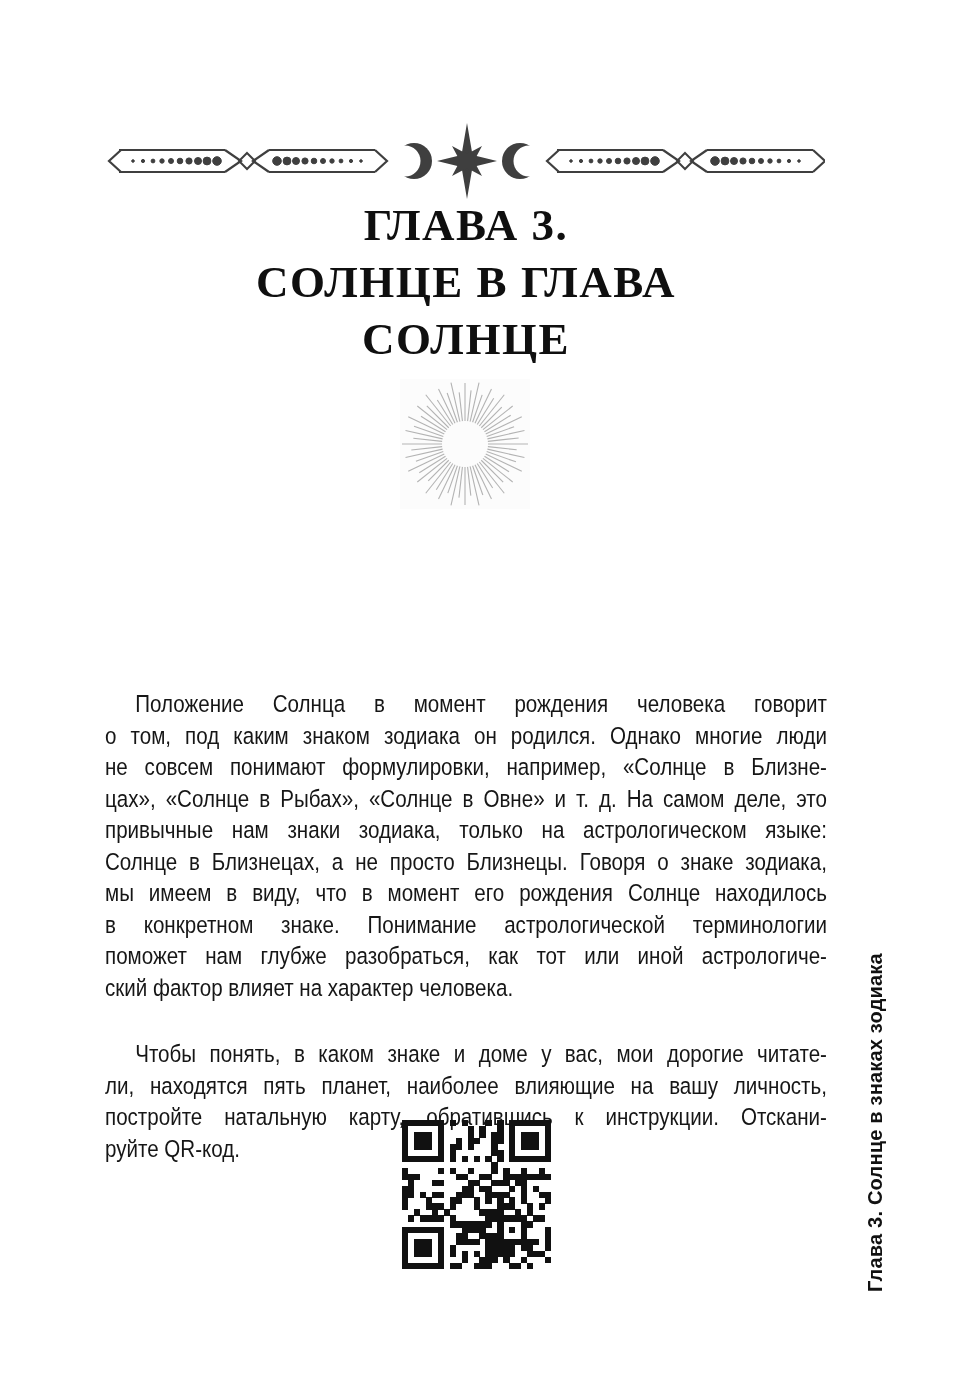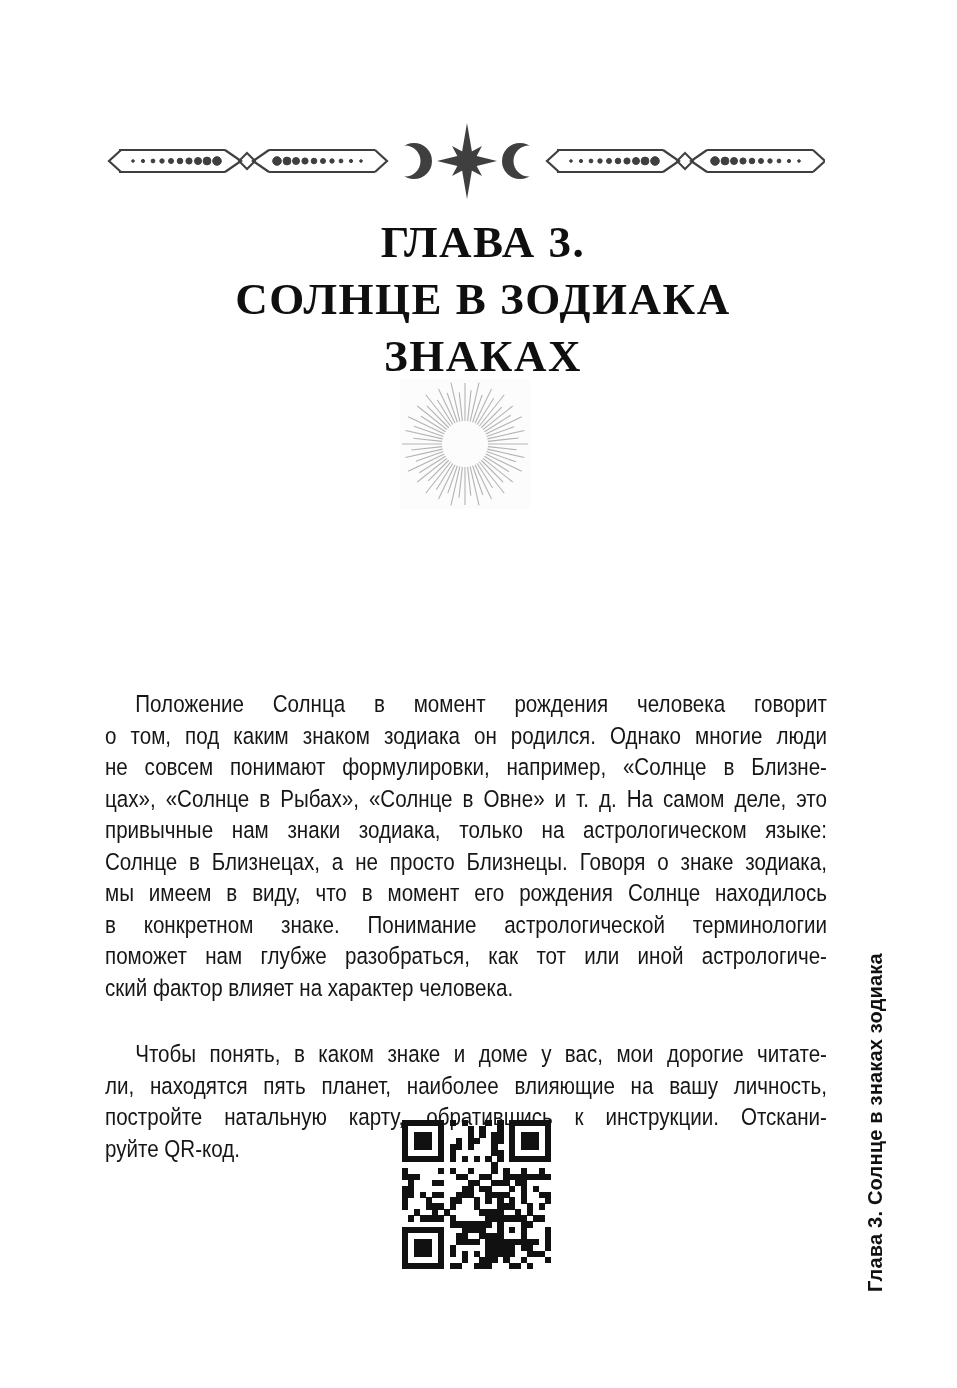--- a/index.html
+++ b/index.html
@@ -12,21 +12,21 @@
     overflow:hidden;
   }
   
   .ornament{
     position:absolute;left:105px;top:122px;width:720px;height:82px;
   }
   .ornament svg{display:block;width:100%;height:100%;}
   
   .chapter-title{
     position:absolute;left:105px;top:197px;width:722px;
-    margin:17px;
+    margin:0;
     text-align:center;
     font-family:"Liberation Serif",serif;
     font-weight:700;
     font-size:45px;
     line-height:57px;
     letter-spacing:1.5px;
     color:#0f0f0f;
   }
   
   .sunburst{
@@ -131,22 +131,22 @@
       </g>
       <g>
         <circle cx="415" cy="39" r="18" fill="#3f3f3f"></circle>
         <circle cx="424" cy="39" r="15.5" fill="#ffffff"></circle>
       </g>
     </svg>
   </div>
 
   <h1 class="chapter-title">
     <div>ГЛАВА 3.</div>
-    <div>СОЛНЦЕ В ЗОДИАКА</div>
-    <div>ЗНАКАХ</div>
+    <div>СОЛНЦЕ В ГЛАВА</div>
+    <div>СОЛНЦЕ</div>
   </h1>
 
   <div class="sunburst">
     <svg id="sun-svg" viewBox="0 0 130 130" xmlns="http://www.w3.org/2000/svg">
         <line x1="65.00" y1="42.00" x2="65.00" y2="4.00" stroke="#b3b3b3" stroke-width="1.1"></line>
         <line x1="67.58" y1="42.14" x2="71.05" y2="11.34" stroke="#b3b3b3" stroke-width="1.1"></line>
         <line x1="70.12" y1="42.58" x2="79.02" y2="3.58" stroke="#b3b3b3" stroke-width="1.1"></line>
         <line x1="72.60" y1="43.29" x2="82.17" y2="15.92" stroke="#b3b3b3" stroke-width="1.1"></line>
         <line x1="74.98" y1="44.28" x2="91.47" y2="10.04" stroke="#b3b3b3" stroke-width="1.1"></line>
         <line x1="77.24" y1="45.53" x2="93.73" y2="19.28" stroke="#b3b3b3" stroke-width="1.1"></line>

